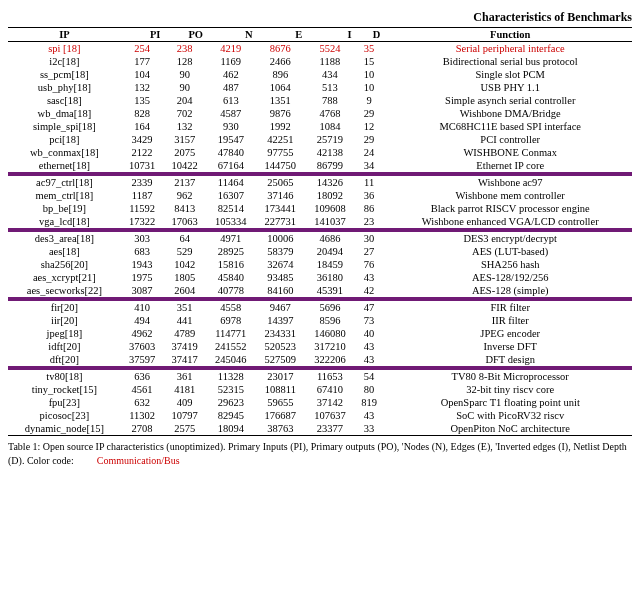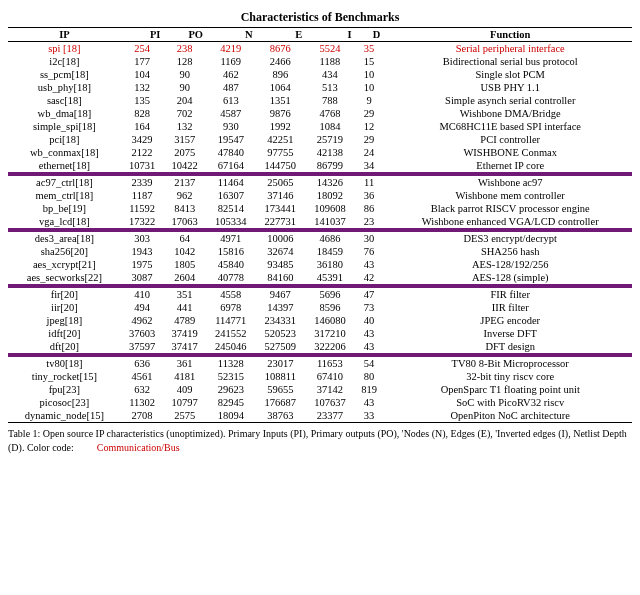--- a/index.html
+++ b/index.html
@@ -6,21 +6,21 @@
     body {
       font-family: 'Times New Roman', Times, serif;
       font-size: 11px;
       background: #fff;
       color: #000;
       width: 640px;
       min-height: 595px;
       padding: 10px 8px 10px 8px;
     }
     .table-title {
-      text-align: center;
+      text-align: right;
       font-size: 12px;
       font-weight: bold;
       margin-bottom: 2px;
     }
     table {
       width: 100%;
       border-collapse: collapse;
       font-size: 10.5px;
     }
     th, td {
@@ -226,20 +226,30 @@
         <td class="ip-col">des3_area[18]</td>
         <td>303</td>
         <td>64</td>
         <td>4971</td>
         <td>10006</td>
         <td>4686</td>
         <td>30</td>
         <td class="func-col">DES3 encrypt/decrypt</td>
       </tr>
       <tr>
+        <td class="ip-col">aes[18]</td>
+        <td>683</td>
+        <td>529</td>
+        <td>28925</td>
+        <td>58379</td>
+        <td>20494</td>
+        <td>27</td>
+        <td class="func-col">AES (LUT-based)</td>
+      </tr>
+      <tr>
         <td class="ip-col">sha256[20]</td>
         <td>1943</td>
         <td>1042</td>
         <td>15816</td>
         <td>32674</td>
         <td>18459</td>
         <td>76</td>
         <td class="func-col">SHA256 hash</td>
       </tr>
       <tr>

